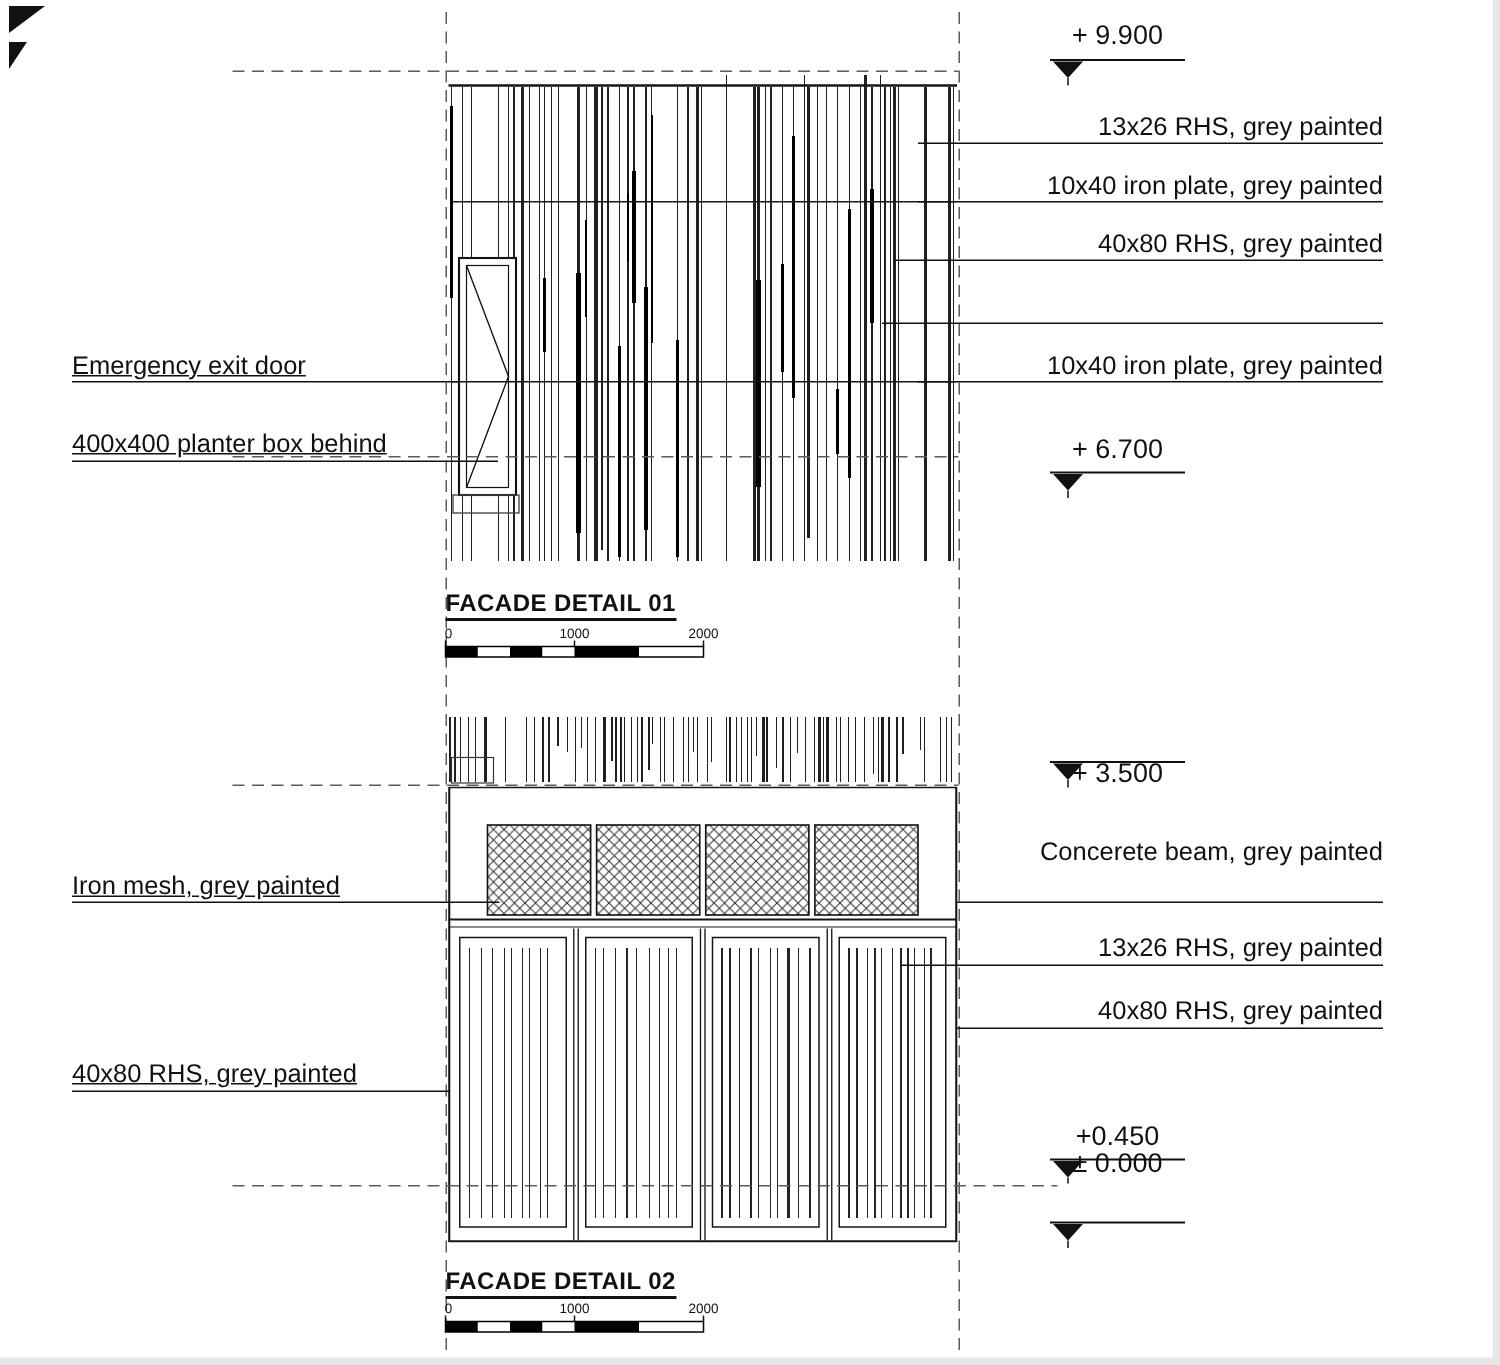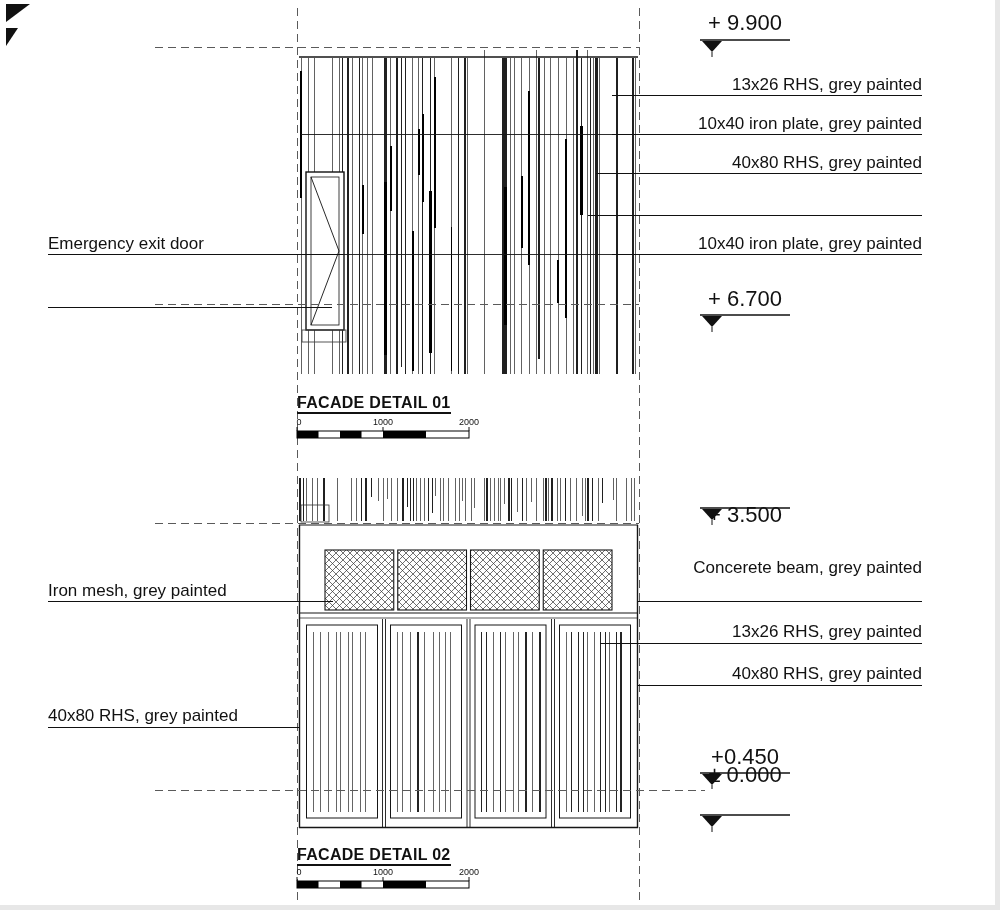--- a/index.html
+++ b/index.html
@@ -1,22 +1,22 @@
 <!DOCTYPE html>
 <html><head>
 <meta charset="utf-8">
 <style>
   html,body{margin:0;padding:0;background:#ffffff;}
   .page{position:relative;width:1000px;height:910px;background:#ffffff;overflow:hidden;
         font-family:"Liberation Sans",sans-serif;color:#111;}
   svg text{font-family:"Liberation Sans",sans-serif;fill:#111;}
   .lbl{position:absolute;font-size:17px;line-height:20px;white-space:nowrap;}
   .lbl.r{right:78px;text-align:center;}
-  .lbl.l{left:48px;text-align:left;}
-  .lvl{position:absolute;left:698px;width:94px;text-align:center;font-size:22px;line-height:22px;white-space:nowrap;}
+  .lbl.l{left:48px;text-align:left;text-decoration:underline;}
+  .lvl{position:absolute;left:698px;width:94px;text-align:center;font-size:18px;line-height:22px;white-space:nowrap;}
   .dtitle{position:absolute;left:297px;font-size:16px;font-weight:700;letter-spacing:.3px;
           border-bottom:2px solid #111;padding-bottom:0;white-space:nowrap;}
   .edge-r{position:absolute;top:0;right:0;width:5px;height:100%;background:#e7e7e7;}
   .edge-b{position:absolute;bottom:0;left:0;width:100%;height:5px;background:#e7e7e7;}
 </style>
 </head>
 <body>
 
 <div class="page">
 
@@ -340,20 +340,21 @@
       <rect x="297" y="881" width="172" height="7" fill="none" stroke="#000" stroke-width="1"></rect>
     </g>
   </svg>
 
   <div class="lbl r" style="top:75px">13x26 RHS, grey painted</div>
   <div class="lbl r" style="top:114px">10x40 iron plate, grey painted</div>
   <div class="lbl r" style="top:153px">40x80 RHS, grey painted</div>
   <div class="lbl r" style="top:234px">10x40 iron plate, grey painted</div>
 
   <div class="lbl l" style="top:234px">Emergency exit door</div>
+  <div class="lbl l" style="top:286px">400x400 planter box behind</div>
 
   <div class="lvl" style="top:12px">+ 9.900</div>
   <div class="lvl" style="top:288px">+ 6.700</div>
 
   <div class="dtitle" style="top:394px">FACADE DETAIL 01</div>
 
   <div class="lbl l" style="top:581px">Iron mesh, grey painted</div>
   <div class="lbl r" style="top:558px">Concerete beam, grey painted</div>
   <div class="lbl r" style="top:622px">13x26 RHS, grey painted</div>
   <div class="lbl r" style="top:664px">40x80 RHS, grey painted</div>

